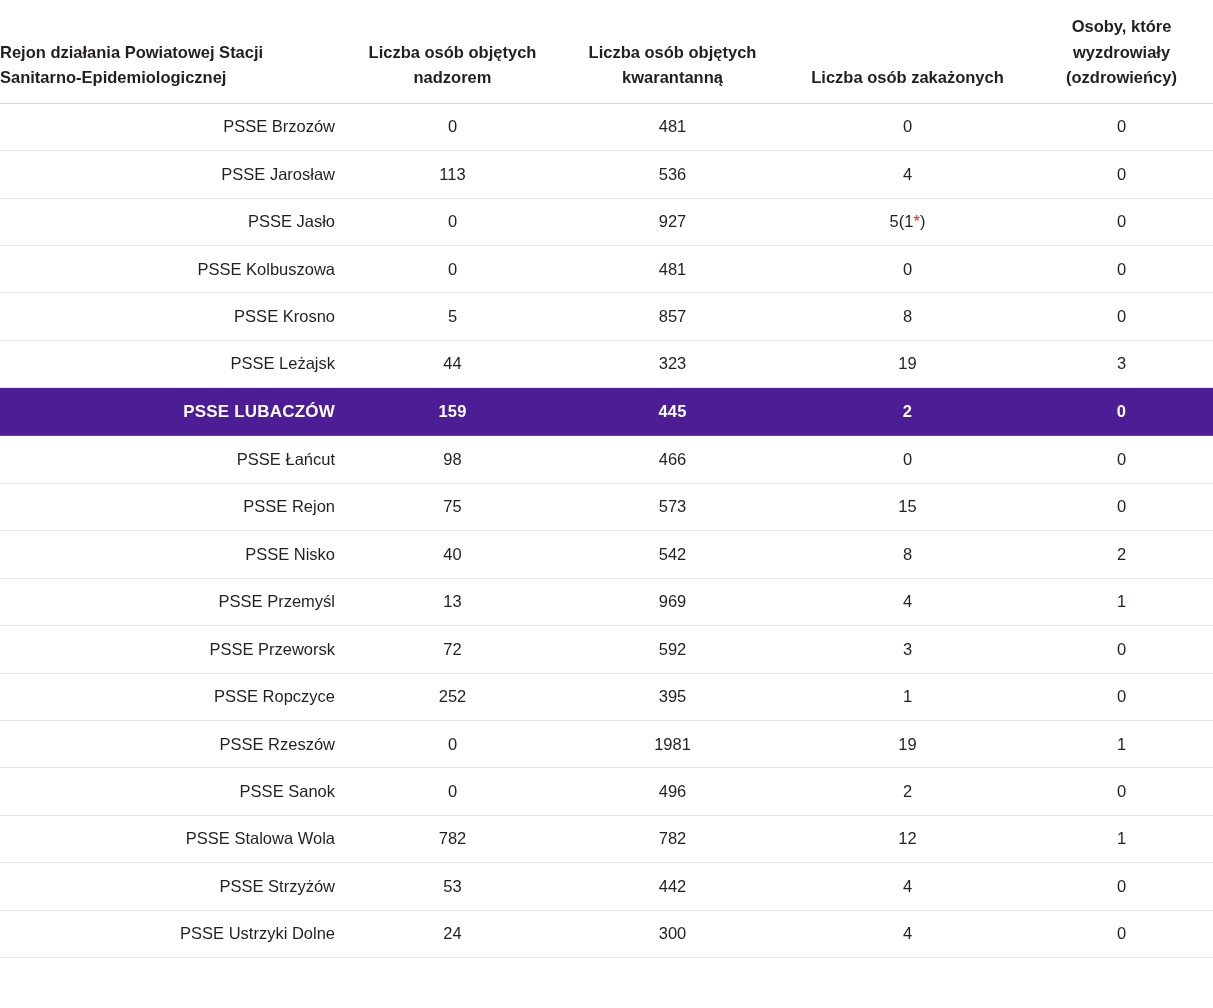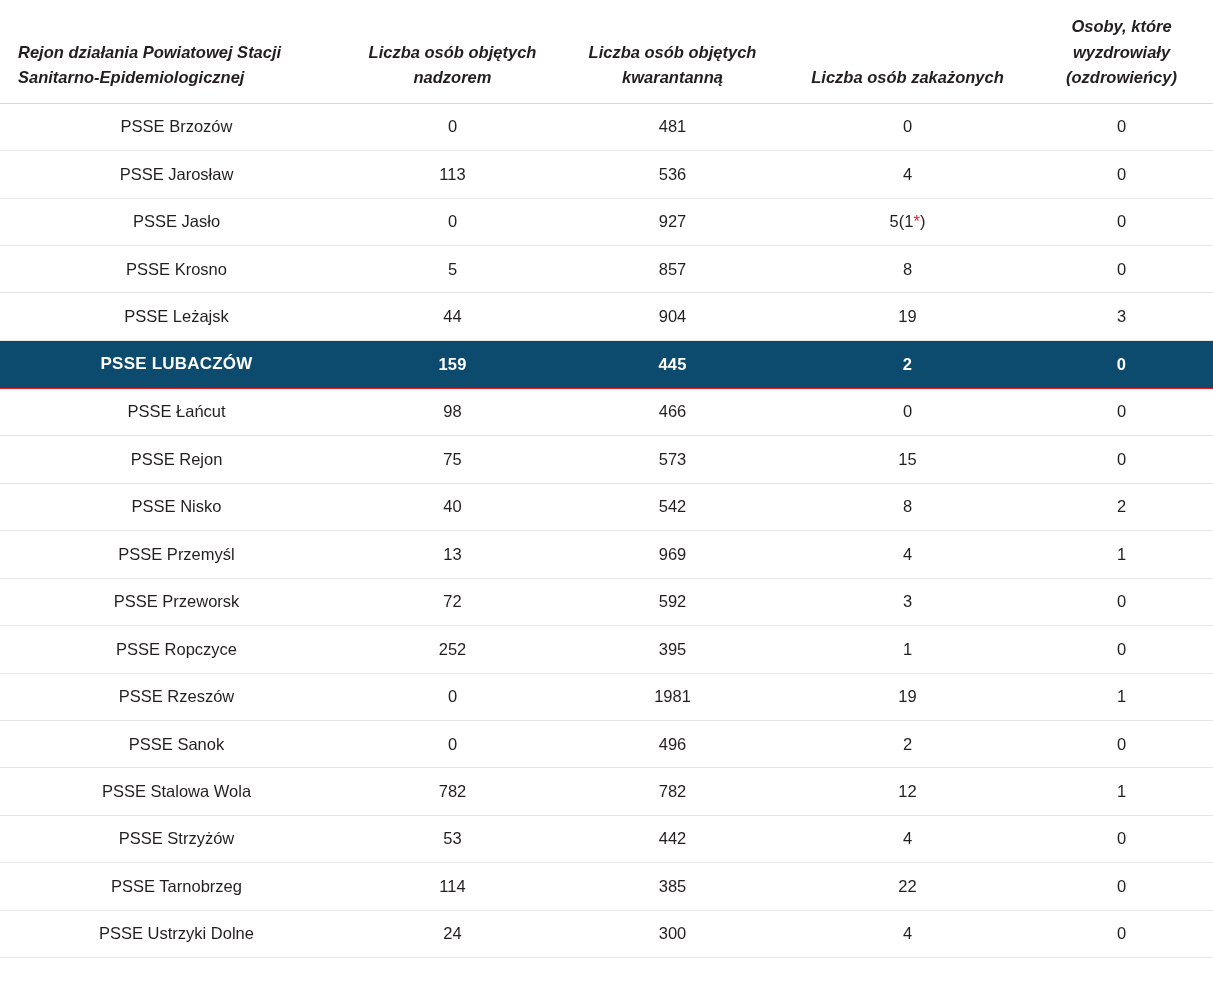--- a/index.html
+++ b/index.html
@@ -24,51 +24,50 @@
     border-collapse: collapse;
     table-layout: fixed;
   }
   table.data col.c0 { width: 345px; }
   table.data col.c1 { width: 215px; }
   table.data col.c2 { width: 225px; }
   table.data col.c3 { width: 245px; }
   table.data col.c4 { width: 183px; }
 
   thead th {
-    font-style: italic;
     font-weight: bold;
     font-size: 16.5px;
     line-height: 1.55;
     color: #231f20;
     padding: 14px 10px 12px 10px;
     vertical-align: bottom;
     text-align: center;
     border-bottom: 1px solid #d9d9d9;
   }
   thead th.first {
     text-align: left;
-    padding-left: 18px;
+    padding-left: 0;
   }
   thead th .hl { display: block; }
 
   tbody td {
     font-size: 16.5px;
     line-height: 1.3;
     padding: 12.5px 10px;
     text-align: center;
     border-bottom: 1px solid #e6e6e6;
     color: #231f20;
     white-space: nowrap;
   }
   tbody td.name {
-    text-align: center;
+    text-align: right;
     padding-left: 18px;
   }
   tbody tr.highlight td {
-    background: #0c4a6e;
+    background: #4c1d95;
     color: #ffffff;
     font-weight: bold;
     border-bottom: 1px solid #ed1c24;
     letter-spacing: 0.2px;
   }
   tbody tr.highlight td.name {
     font-size: 17px;
   }
   .star {
     color: #ed1c24;
@@ -126,30 +125,37 @@
           <td>0</td>
         </tr>
         <tr>
           <td class="name">PSSE Jasło</td>
           <td>0</td>
           <td>927</td>
           <td>5(1<span class="star">*</span>)</td>
           <td>0</td>
         </tr>
         <tr>
+          <td class="name">PSSE Kolbuszowa</td>
+          <td>0</td>
+          <td>481</td>
+          <td>0</td>
+          <td>0</td>
+        </tr>
+        <tr>
           <td class="name">PSSE Krosno</td>
           <td>5</td>
           <td>857</td>
           <td>8</td>
           <td>0</td>
         </tr>
         <tr>
           <td class="name">PSSE Leżajsk</td>
           <td>44</td>
-          <td>904</td>
+          <td>323</td>
           <td>19</td>
           <td>3</td>
         </tr>
         <tr class="highlight">
           <td class="name">PSSE LUBACZÓW</td>
           <td>159</td>
           <td>445</td>
           <td>2</td>
           <td>0</td>
         </tr>
@@ -217,27 +223,20 @@
           <td>1</td>
         </tr>
         <tr>
           <td class="name">PSSE Strzyżów</td>
           <td>53</td>
           <td>442</td>
           <td>4</td>
           <td>0</td>
         </tr>
         <tr>
-          <td class="name">PSSE Tarnobrzeg</td>
-          <td>114</td>
-          <td>385</td>
-          <td>22</td>
-          <td>0</td>
-        </tr>
-        <tr>
           <td class="name">PSSE Ustrzyki Dolne</td>
           <td>24</td>
           <td>300</td>
           <td>4</td>
           <td>0</td>
         </tr>
       </tbody>
   </table>
 
 </div>

